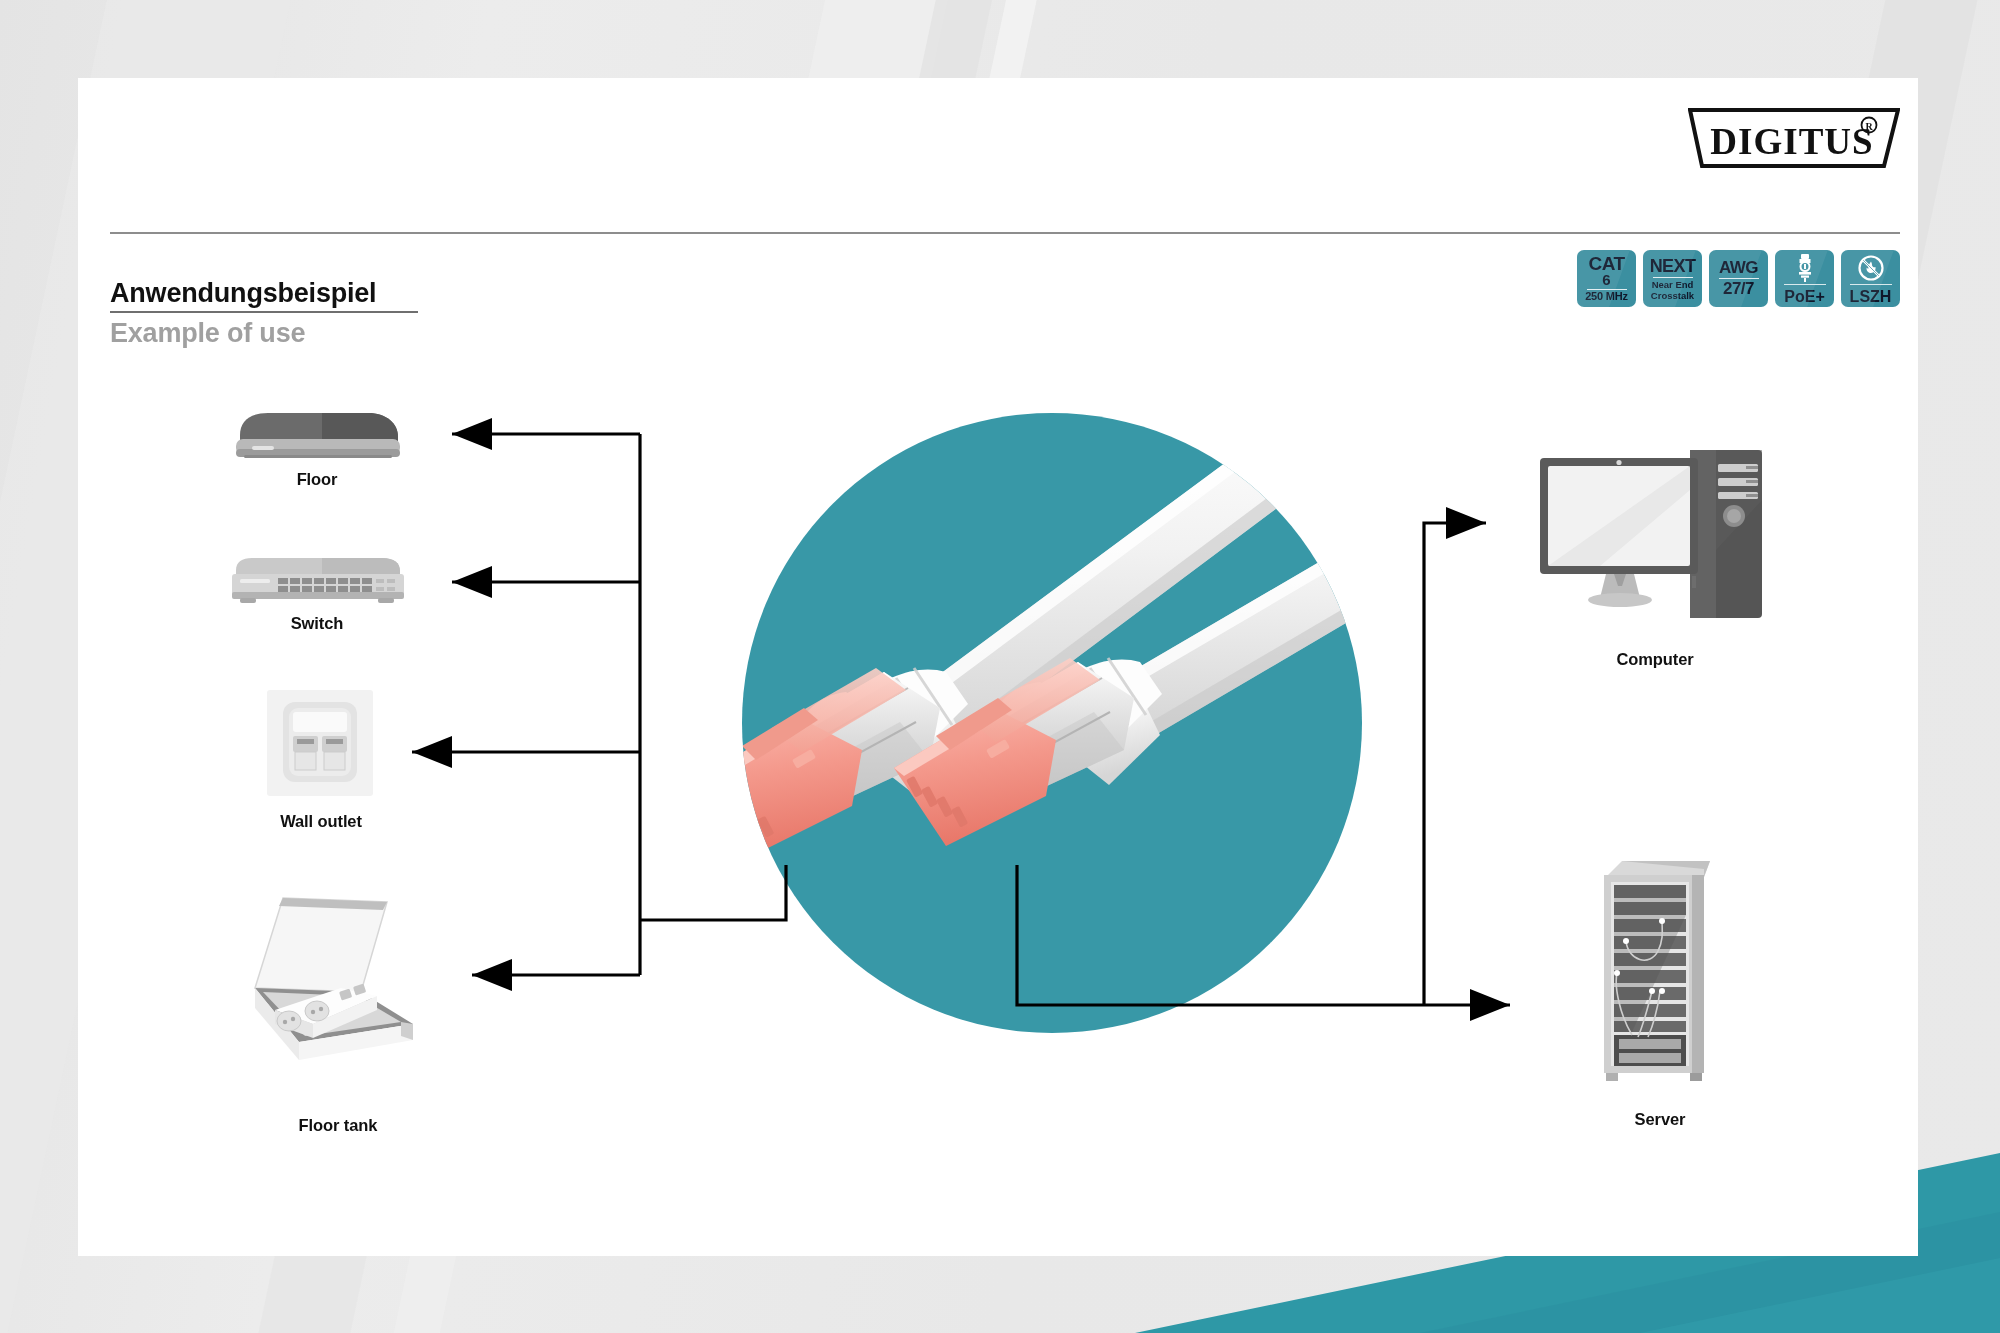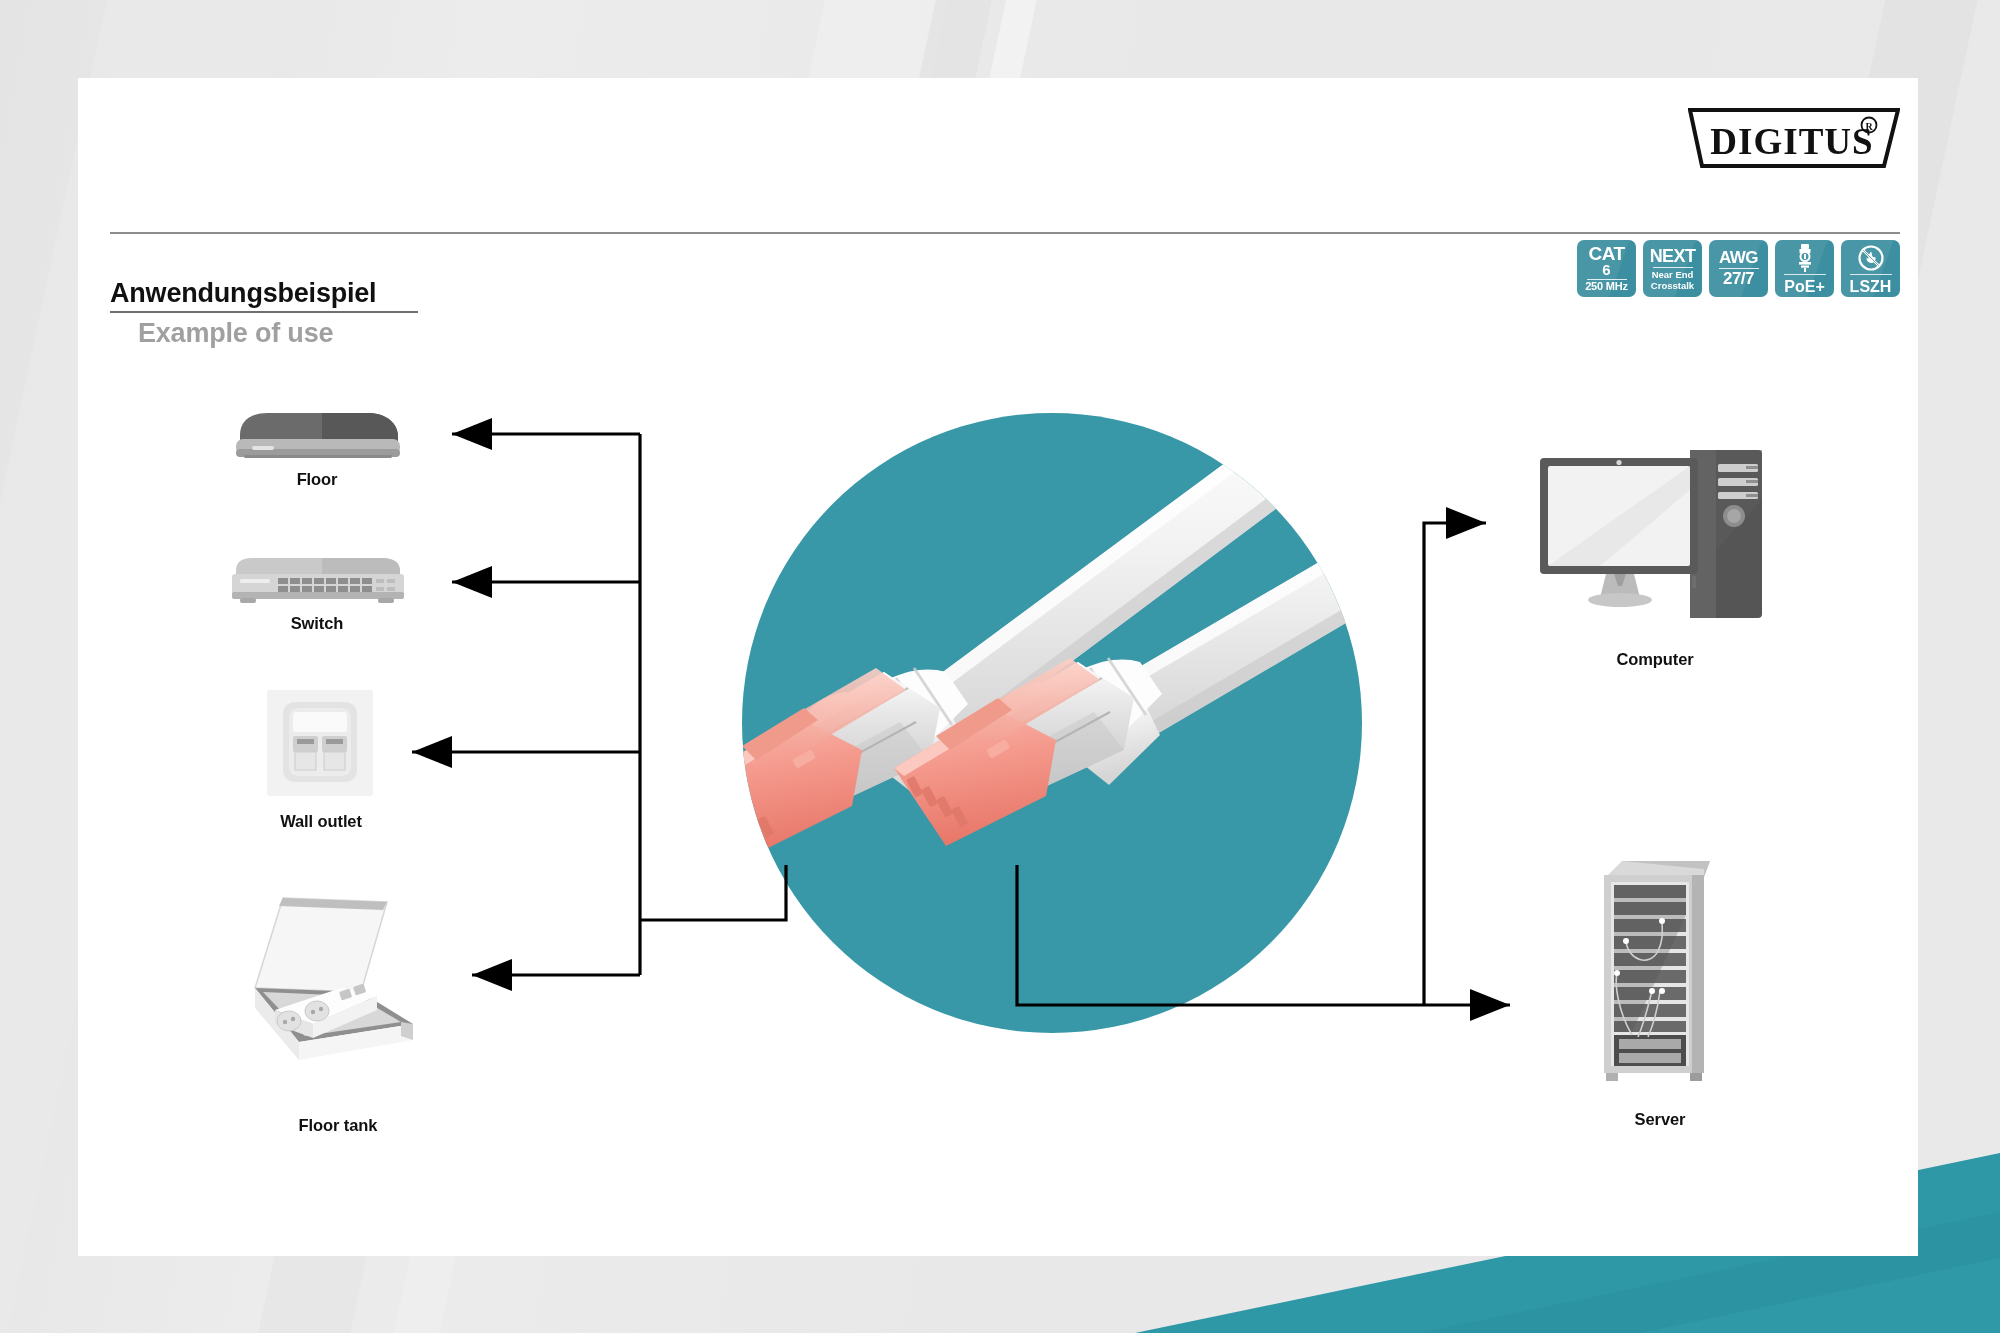--- a/index.html
+++ b/index.html
@@ -40,42 +40,42 @@
   .sku{font-size:31px;font-weight:bold;color:#1b8a9c;letter-spacing:-.4px;line-height:1;}
   .slashes{font-size:28px;color:#3b3b3b;margin:0 14px 0 18px;line-height:1;font-weight:400;}
   .prodname{font-size:28px;color:#1f1f1f;line-height:1;letter-spacing:.1px;}
   .title-rule{position:absolute;left:110px;top:232px;width:1790px;height:2px;background:#8d8d8d;}
 
   
   .badges{position:absolute;right:100px;top:240px;display:flex;gap:7px;}
   .badge{
     width:59px;height:57px;border-radius:7px;background:#3b8fa0;
     display:flex;flex-direction:column;align-items:center;justify-content:center;
-    color:#ffffff;position:relative;overflow:hidden;
+    color:#0f172a;position:relative;overflow:hidden;margin-top:10px;
   }
   .badge::after{
     content:"";position:absolute;left:-20px;top:-30px;width:60px;height:120px;
     background:rgba(255,255,255,.07);transform:rotate(20deg);pointer-events:none;
   }
   .b-cat-top{font-size:19px;font-weight:bold;line-height:.95;letter-spacing:-.5px;}
   .b-cat-num{font-size:15px;font-weight:bold;line-height:1;margin-top:-1px;}
   .b-hr{width:40px;height:1px;background:rgba(255,255,255,.85);margin:2px 0 1px;}
   .b-small{font-size:11px;font-weight:bold;line-height:1.05;letter-spacing:-.2px;}
   .b-next{font-size:18px;font-weight:bold;line-height:1;letter-spacing:-.6px;}
   .b-next-sub{font-size:9.5px;font-weight:bold;line-height:1.02;text-align:center;margin-top:1px;}
   .b-awg{font-size:17px;font-weight:bold;line-height:1;letter-spacing:-.5px;}
   .b-awg2{font-size:17px;font-weight:bold;line-height:1.05;letter-spacing:-.5px;}
   .b-icn{height:30px;display:flex;align-items:center;justify-content:center;}
   .b-lbl{font-size:16px;font-weight:bold;line-height:1;margin-top:2px;}
   .b-hr2{width:42px;height:1px;background:rgba(255,255,255,.8);margin:1px 0 2px;}
 
   
   .h-de{position:absolute;left:110px;top:278px;font-size:27px;font-weight:bold;color:#111;letter-spacing:-.2px;}
   .h-de-rule{position:absolute;left:110px;top:311px;width:308px;height:2px;background:#6f6f6f;}
-  .h-en{position:absolute;left:110px;top:318px;font-size:27px;font-weight:bold;color:#a0a0a0;letter-spacing:-.2px;margin-left:28px;}
+  .h-en{position:absolute;left:110px;top:318px;font-size:27px;font-weight:bold;color:#a0a0a0;letter-spacing:-.2px;}
 
   
   .circle{position:absolute;left:742px;top:413px;width:620px;height:620px;border-radius:50%;background:#3898a7;}
 
   
   .diagram{position:absolute;left:0;top:0;width:2000px;height:1333px;pointer-events:none;}
 
   
   .dev-label{position:absolute;font-size:16.5px;font-weight:bold;color:#111;text-align:center;letter-spacing:-.1px;}
 

